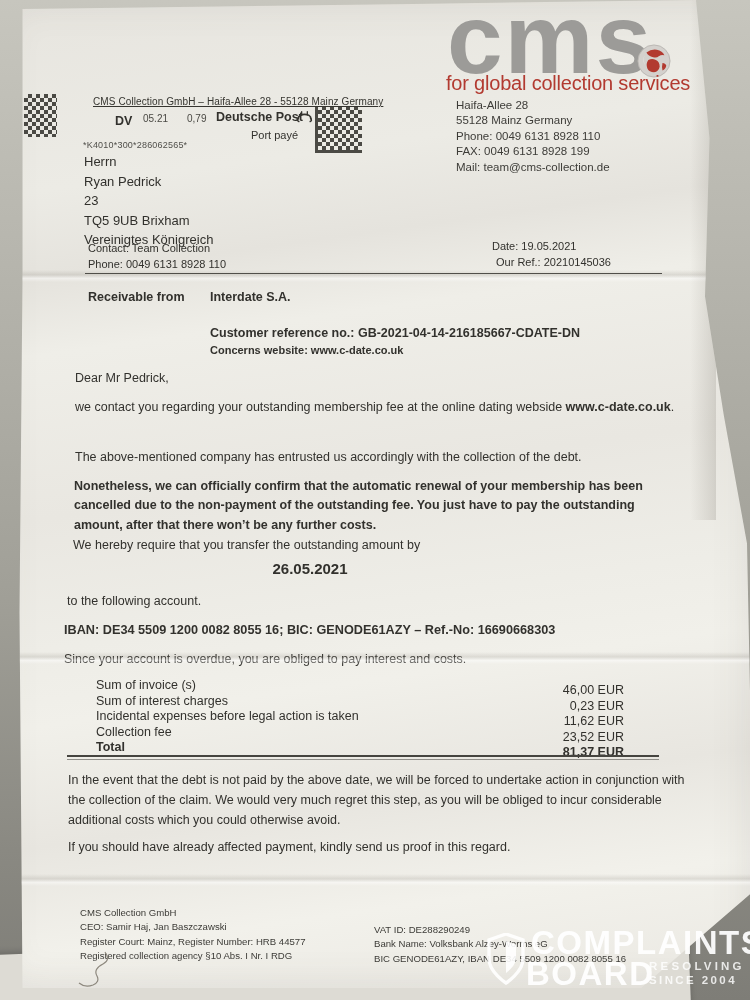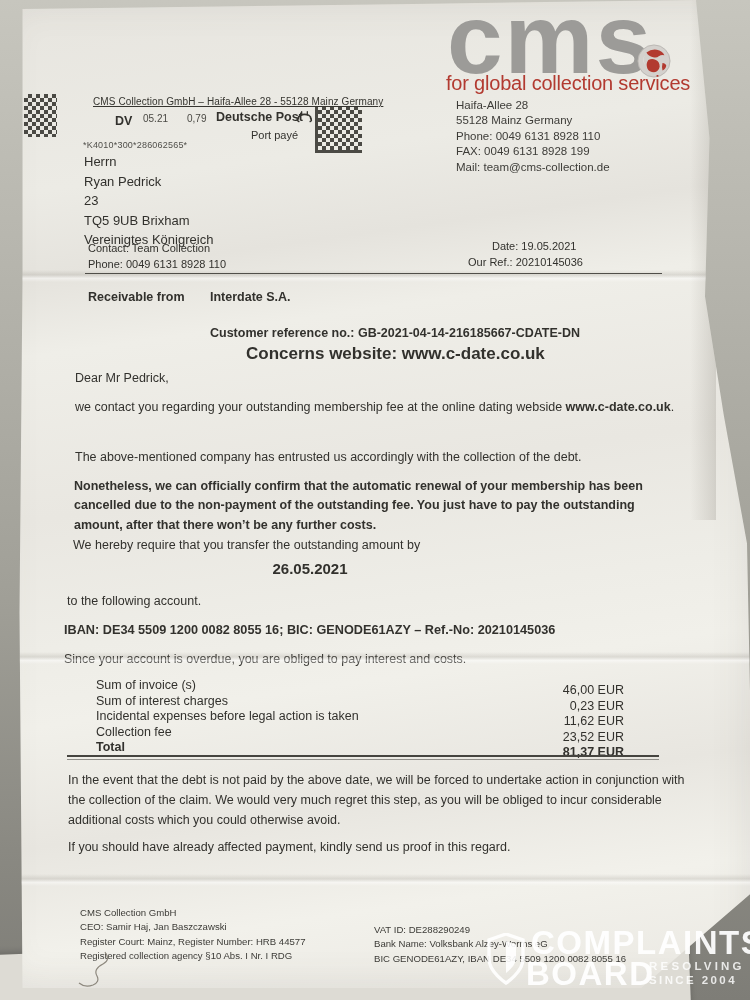--- a/index.html
+++ b/index.html
@@ -64,28 +64,28 @@
   .stamp-carrier { left:216px; top:110px; font-size:12.5px; font-weight:700; }
   .posthorn { left:296px; top:109px; width:17px; height:15px; }
   .stamp-paid { left:251px; top:129px; font-size:11px; }
   .franking-code { left:83px; top:140px; font-size:9px; color:#504f4a; letter-spacing:.2px; }
 
   .recipient { left:84px; top:152px; font-size:13px; line-height:19.6px; }
 
   .meta-contact { left:88px; top:242px; font-size:11px; }
   .meta-phone   { left:88px; top:258px; font-size:11px; }
   .meta-date    { left:492px; top:240px; font-size:11px; }
-  .meta-ref     { left:468px; top:256px; font-size:11px; }
+  .meta-ref     { left:496px; top:256px; font-size:11px; }
   .meta-rule    { left:85px; top:273px; width:577px; border-top:1.6px solid #4c4b46; }
 
   .rcv-label { left:88px; top:290px; font-size:12.5px; font-weight:700; }
   .rcv-company { left:210px; top:290px; font-size:12.5px; font-weight:600; }
   .rcv-address { left:210px; top:308px; font-size:12.5px; font-weight:700; }
   .rcv-custref { left:210px; top:326px; font-size:12.5px; font-weight:700; }
-  .rcv-website { left:210px; top:344px; font-size:17px; font-weight:700;margin-left:36px; }
+  .rcv-website { left:210px; top:344px; font-size:11px; font-weight:700; }
 
   .salutation { left:75px; top:371px; font-size:12.5px; }
   .p1 { left:75px; top:398px; width:625px; font-size:12.5px; line-height:19.5px; }
   .p2 { left:75px; top:450px; width:625px; font-size:12.5px; }
   .p3 { left:74px; top:477px; width:608px; font-size:12.5px; line-height:19.3px; font-weight:700; }
   .p4 { left:73px; top:538px; font-size:12.5px; }
   .deadline { left:75px; top:560px; width:470px; text-align:center; font-size:15px; font-weight:700; }
   .p5 { left:67px; top:594px; font-size:12.5px; }
   .iban-line { left:64px; top:623px; font-size:12.7px; font-weight:700; }
   .p6 { left:64px; top:652px; font-size:12.5px; }
@@ -172,21 +172,21 @@
   <div class="abs rcv-custref">Customer reference no.: GB-2021-04-14-216185667-CDATE-DN</div>
   <div class="abs rcv-website">Concerns website: www.c-date.co.uk</div>
 
   <div class="abs salutation">Dear Mr Pedrick,</div>
   <div class="abs p1"><span>we contact you regarding your outstanding membership fee at the online dating webside </span><b>www.c-date.co.uk</b><span>.</span></div>
   <div class="abs p2">The above-mentioned company has entrusted us accordingly with the collection of the debt.</div>
   <div class="abs p3">Nonetheless, we can officially confirm that the automatic renewal of your membership has been cancelled due to the non-payment of the outstanding fee. You just have to pay the outstanding amount, after that there won’t be any further costs.</div>
   <div class="abs p4">We hereby require that you transfer the outstanding amount by</div>
   <div class="abs deadline">26.05.2021</div>
   <div class="abs p5">to the following account.</div>
-  <div class="abs iban-line">IBAN: DE34 5509 1200 0082 8055 16; BIC: GENODE61AZY – Ref.-No: 20210145036</div>
+  <div class="abs iban-line">IBAN: DE34 5509 1200 0082 8055 16; BIC: GENODE61AZY – Ref.-No: 16690668303</div>
   <div class="abs p6">Since your account is overdue, you are obliged to pay interest and costs.</div>
 
   <div class="abs charges">
     <div class="row">
       <span>Sum of invoice (s)</span>
       <span class="amt">46,00 EUR</span>
     </div>
     <div class="row">
       <span>Sum of interest charges</span>
       <span class="amt">0,23 EUR</span>

